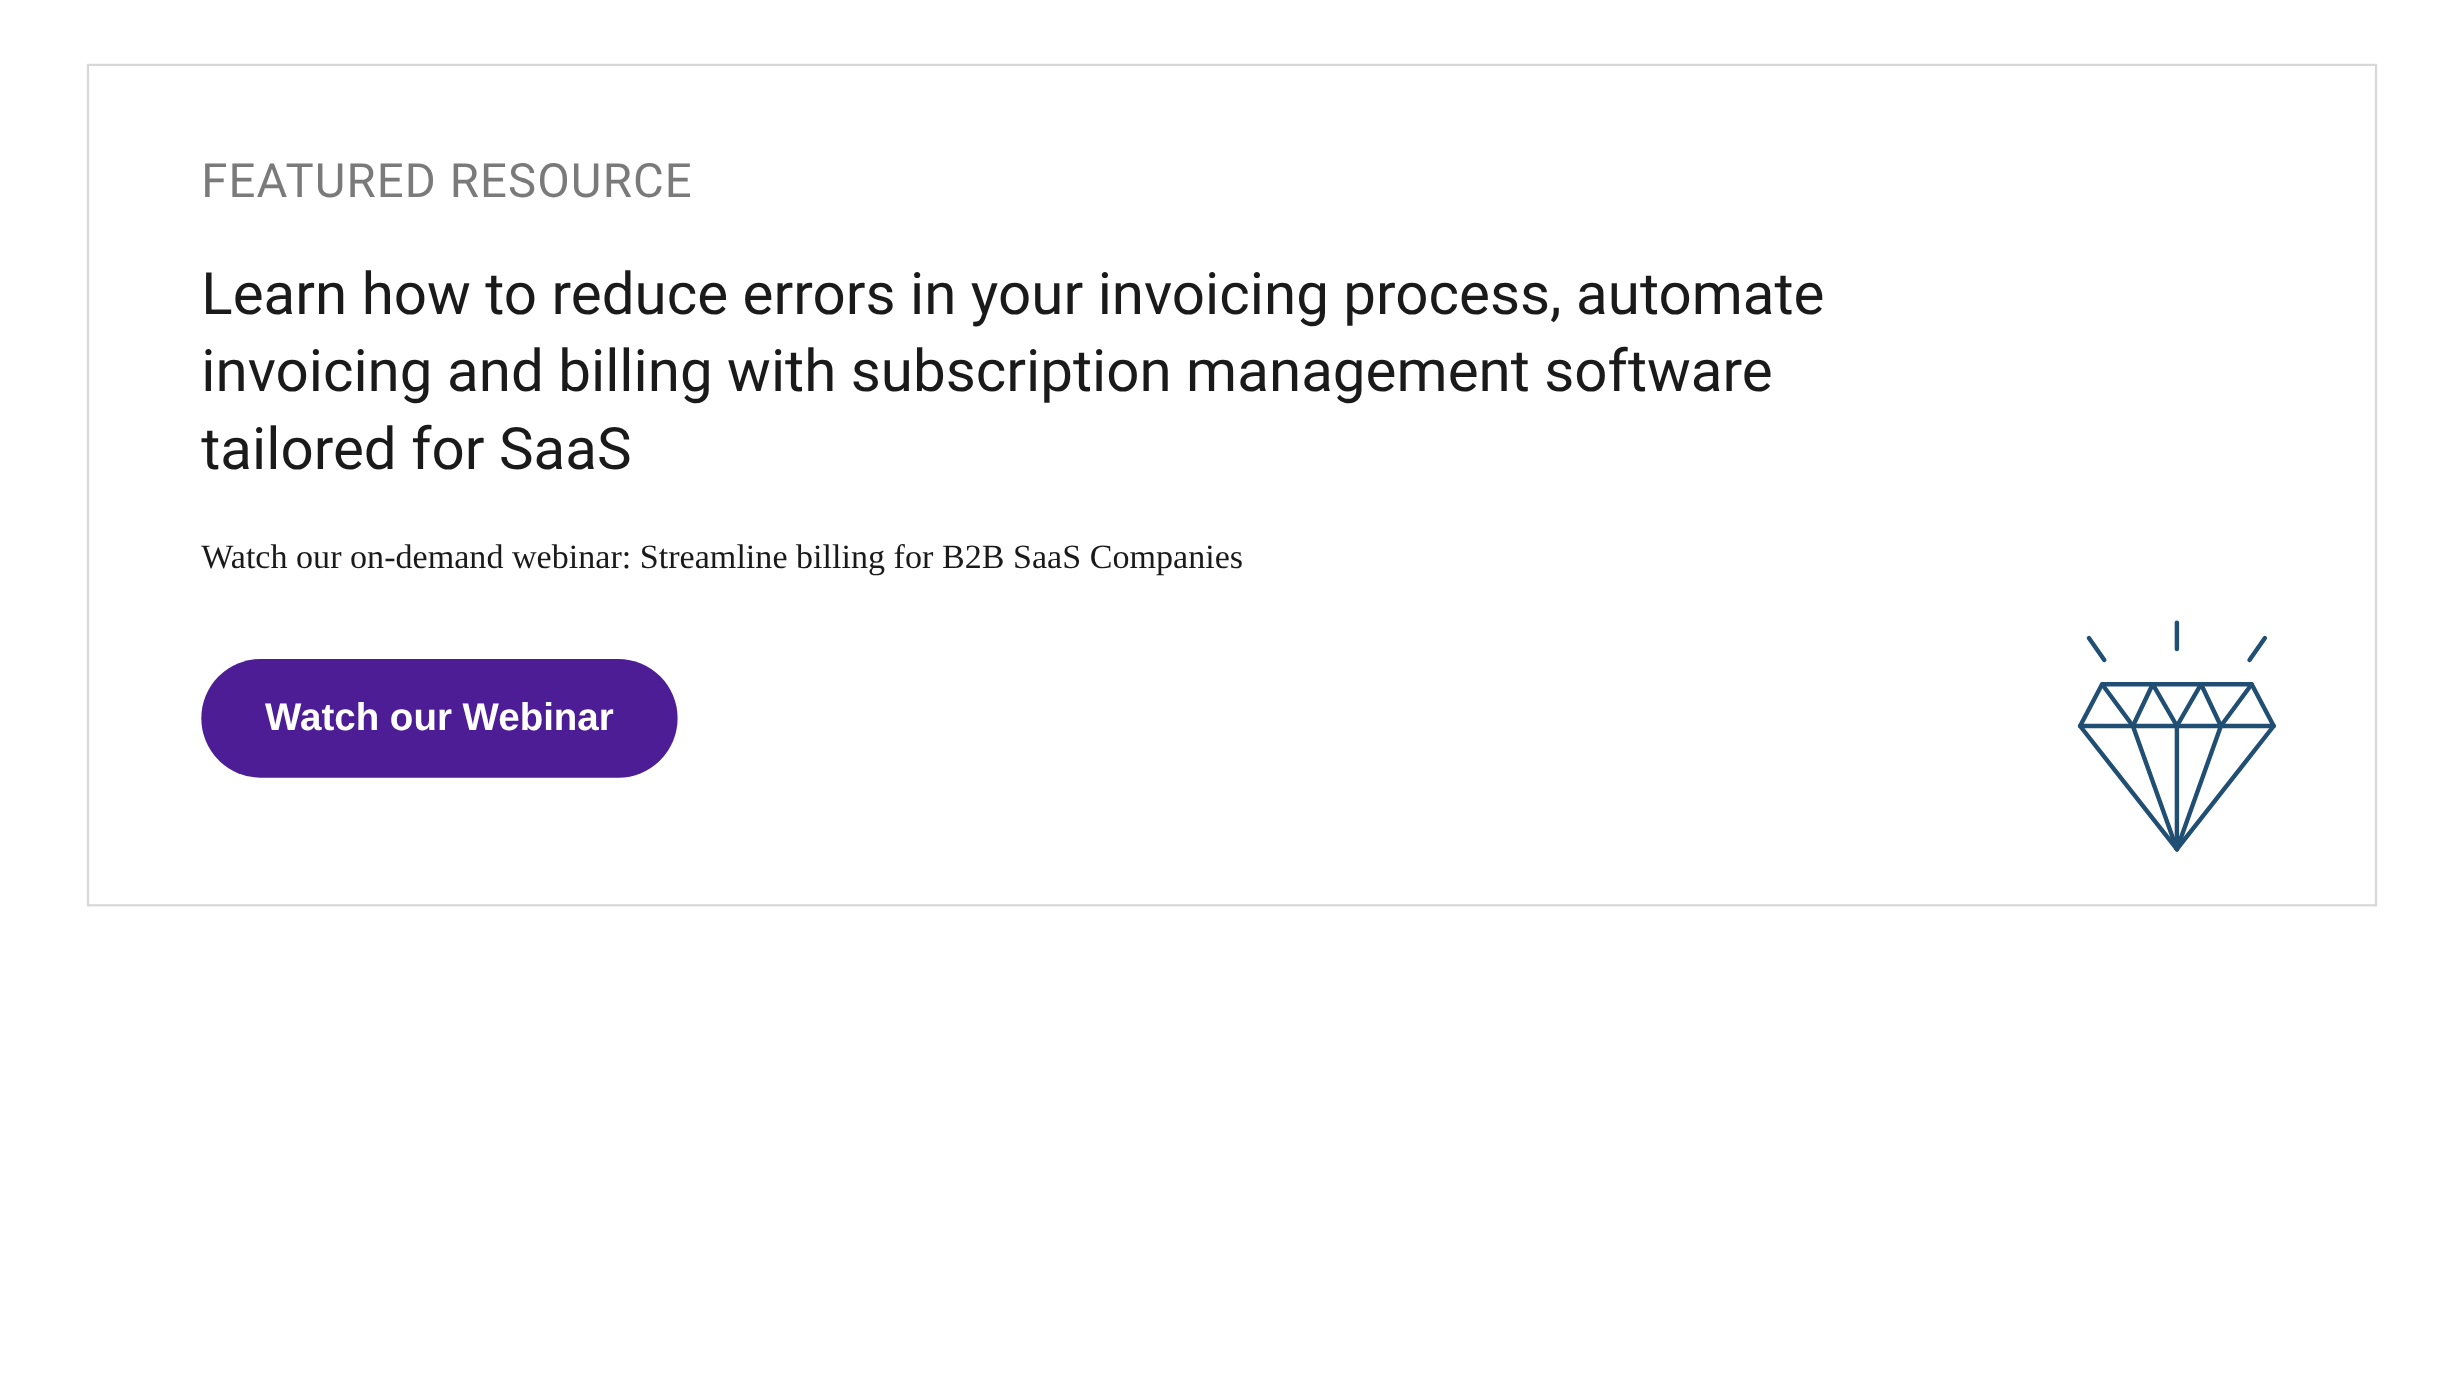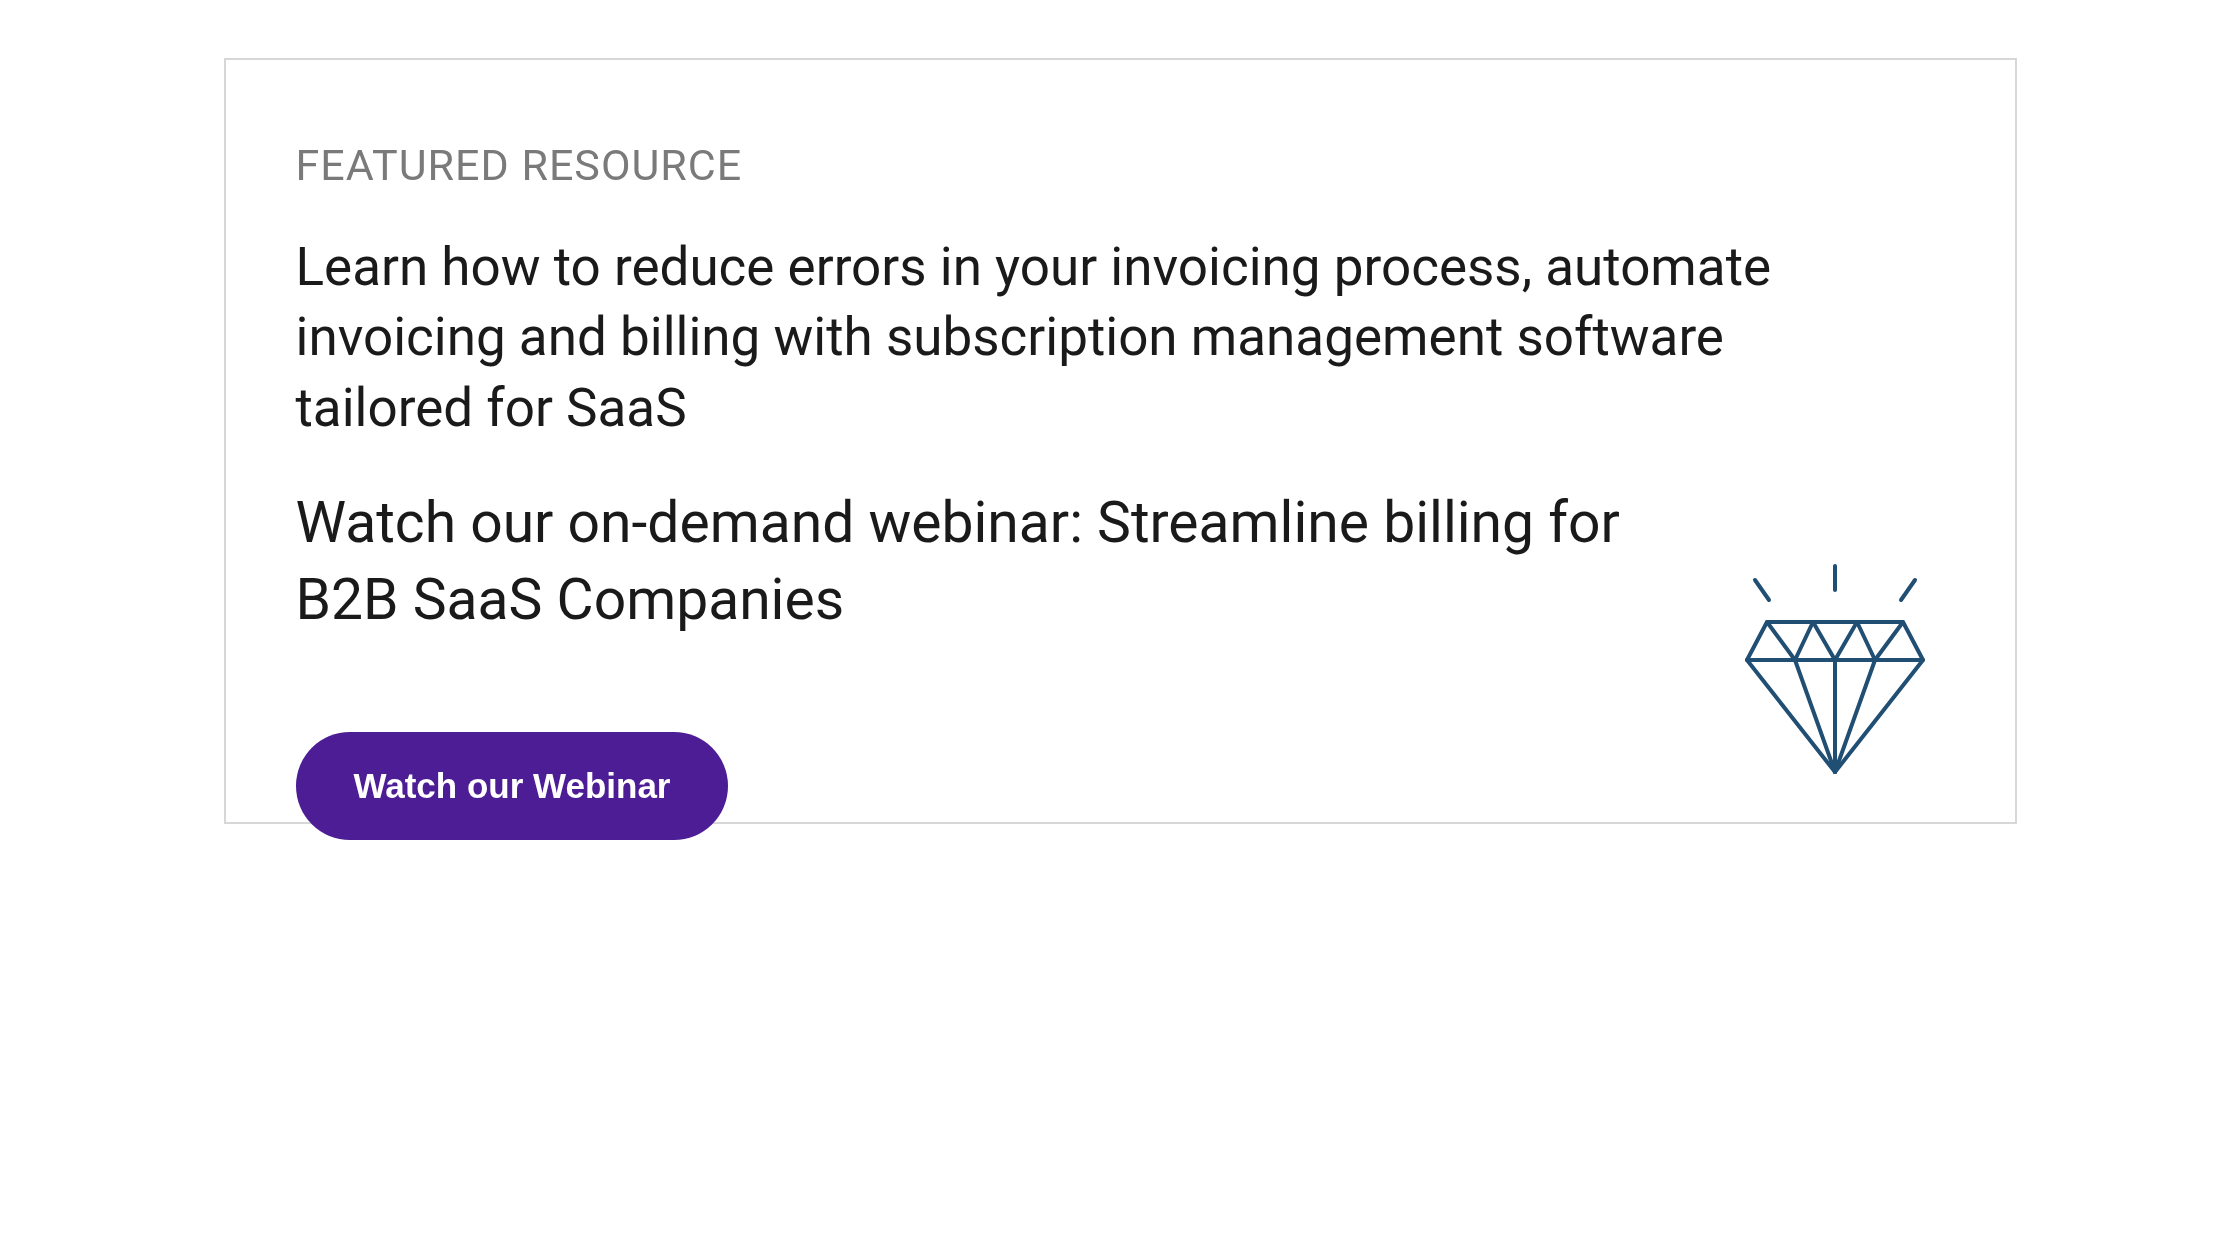--- a/index.html
+++ b/index.html
@@ -11,49 +11,50 @@
       font-family: -apple-system, BlinkMacSystemFont, 'Segoe UI', Roboto, Helvetica, Arial, sans-serif;
       background: #ffffff;
       width: 2240px;
       height: 1260px;
       display: flex;
       align-items: flex-start;
       justify-content: center;
       padding-top: 58px;
     }
     .card {
-      width: 1793px;
+      width: 2082px;
       height: 766px;
       border: 2px solid #d7d7d7;
       background: #ffffff;
       position: relative;
-      padding: 80px 70px 60px 70px;
+      padding: 80px 70px 60px 102px;
     }
     .eyebrow {
       font-size: 43px;
       font-weight: 400;
       color: #7a7a7a;
       letter-spacing: 1px;
       margin-bottom: 42px;
     }
     .headline {
       font-size: 53px;
       font-weight: 400;
       color: #1a1a1a;
       line-height: 1.33;
       margin-bottom: 42px;
       max-width: 1600px;
     }
     .subheading {
-      font-size: 57px;
+      font-size: 31px;
       font-weight: 400;
       color: #1a1a1a;
       line-height: 1.35;
-      margin-bottom: 93px;
+      margin-bottom: 72px;
       max-width: 1400px;
+      font-family: Liberation Serif, serif;
     }
     .cta-button {
       display: inline-block;
       background: #4c1d95;
       color: #ffffff;
       font-size: 35px;
       font-weight: 700;
       padding: 34px 58px;
       border-radius: 999px;
       border: none;

